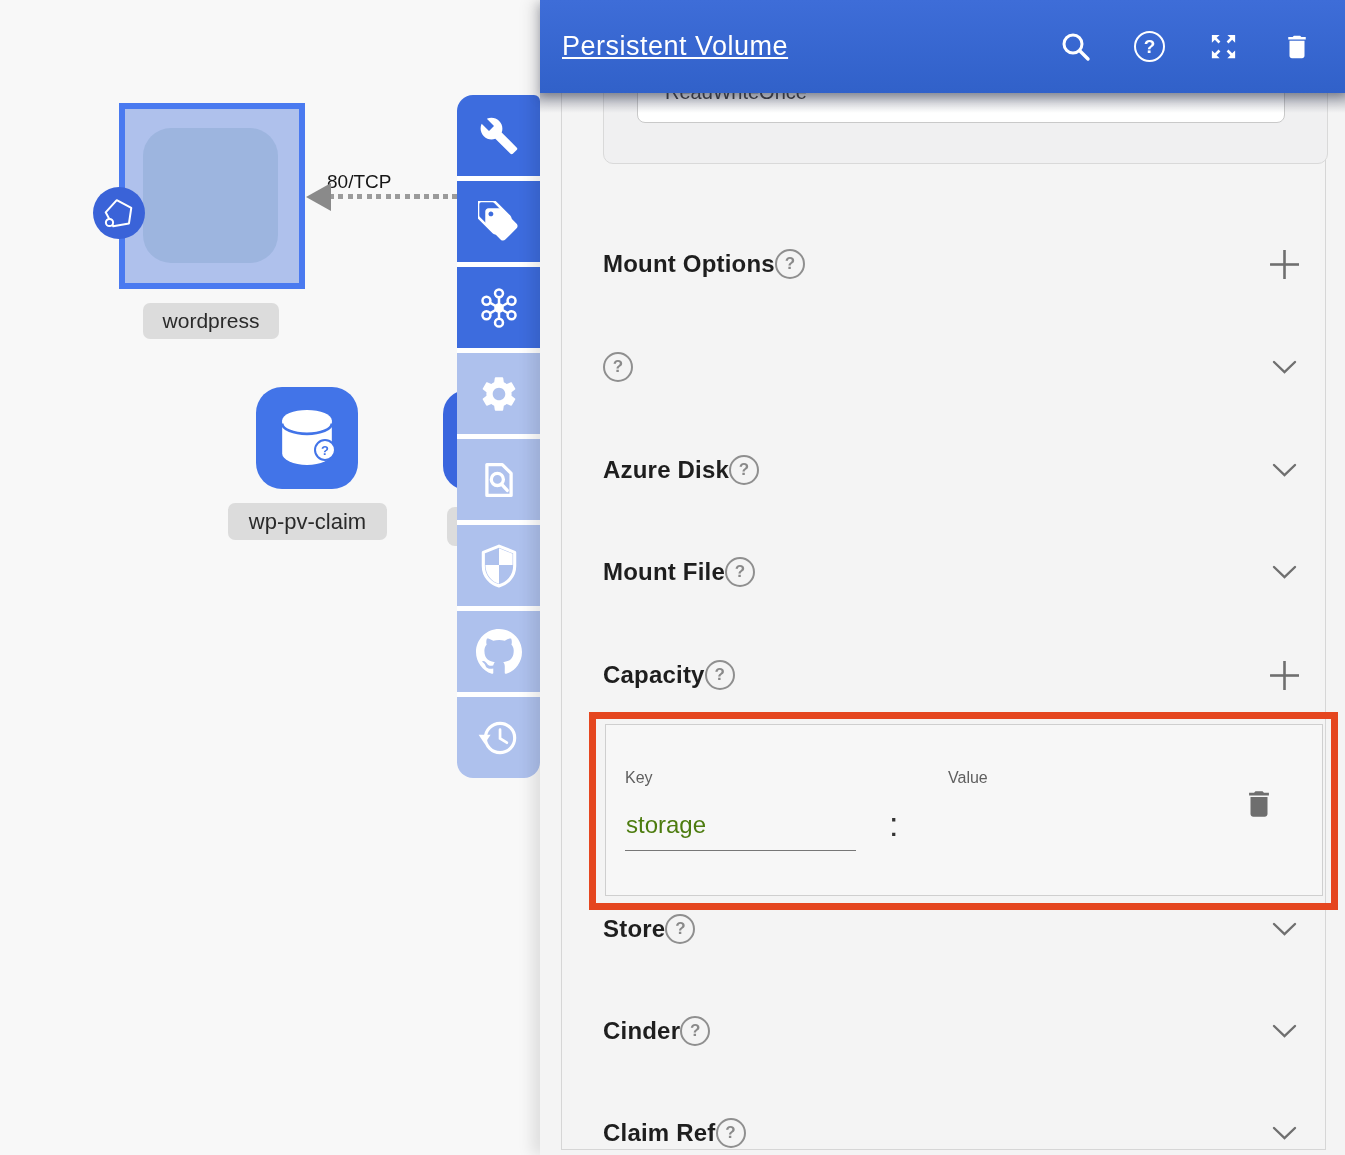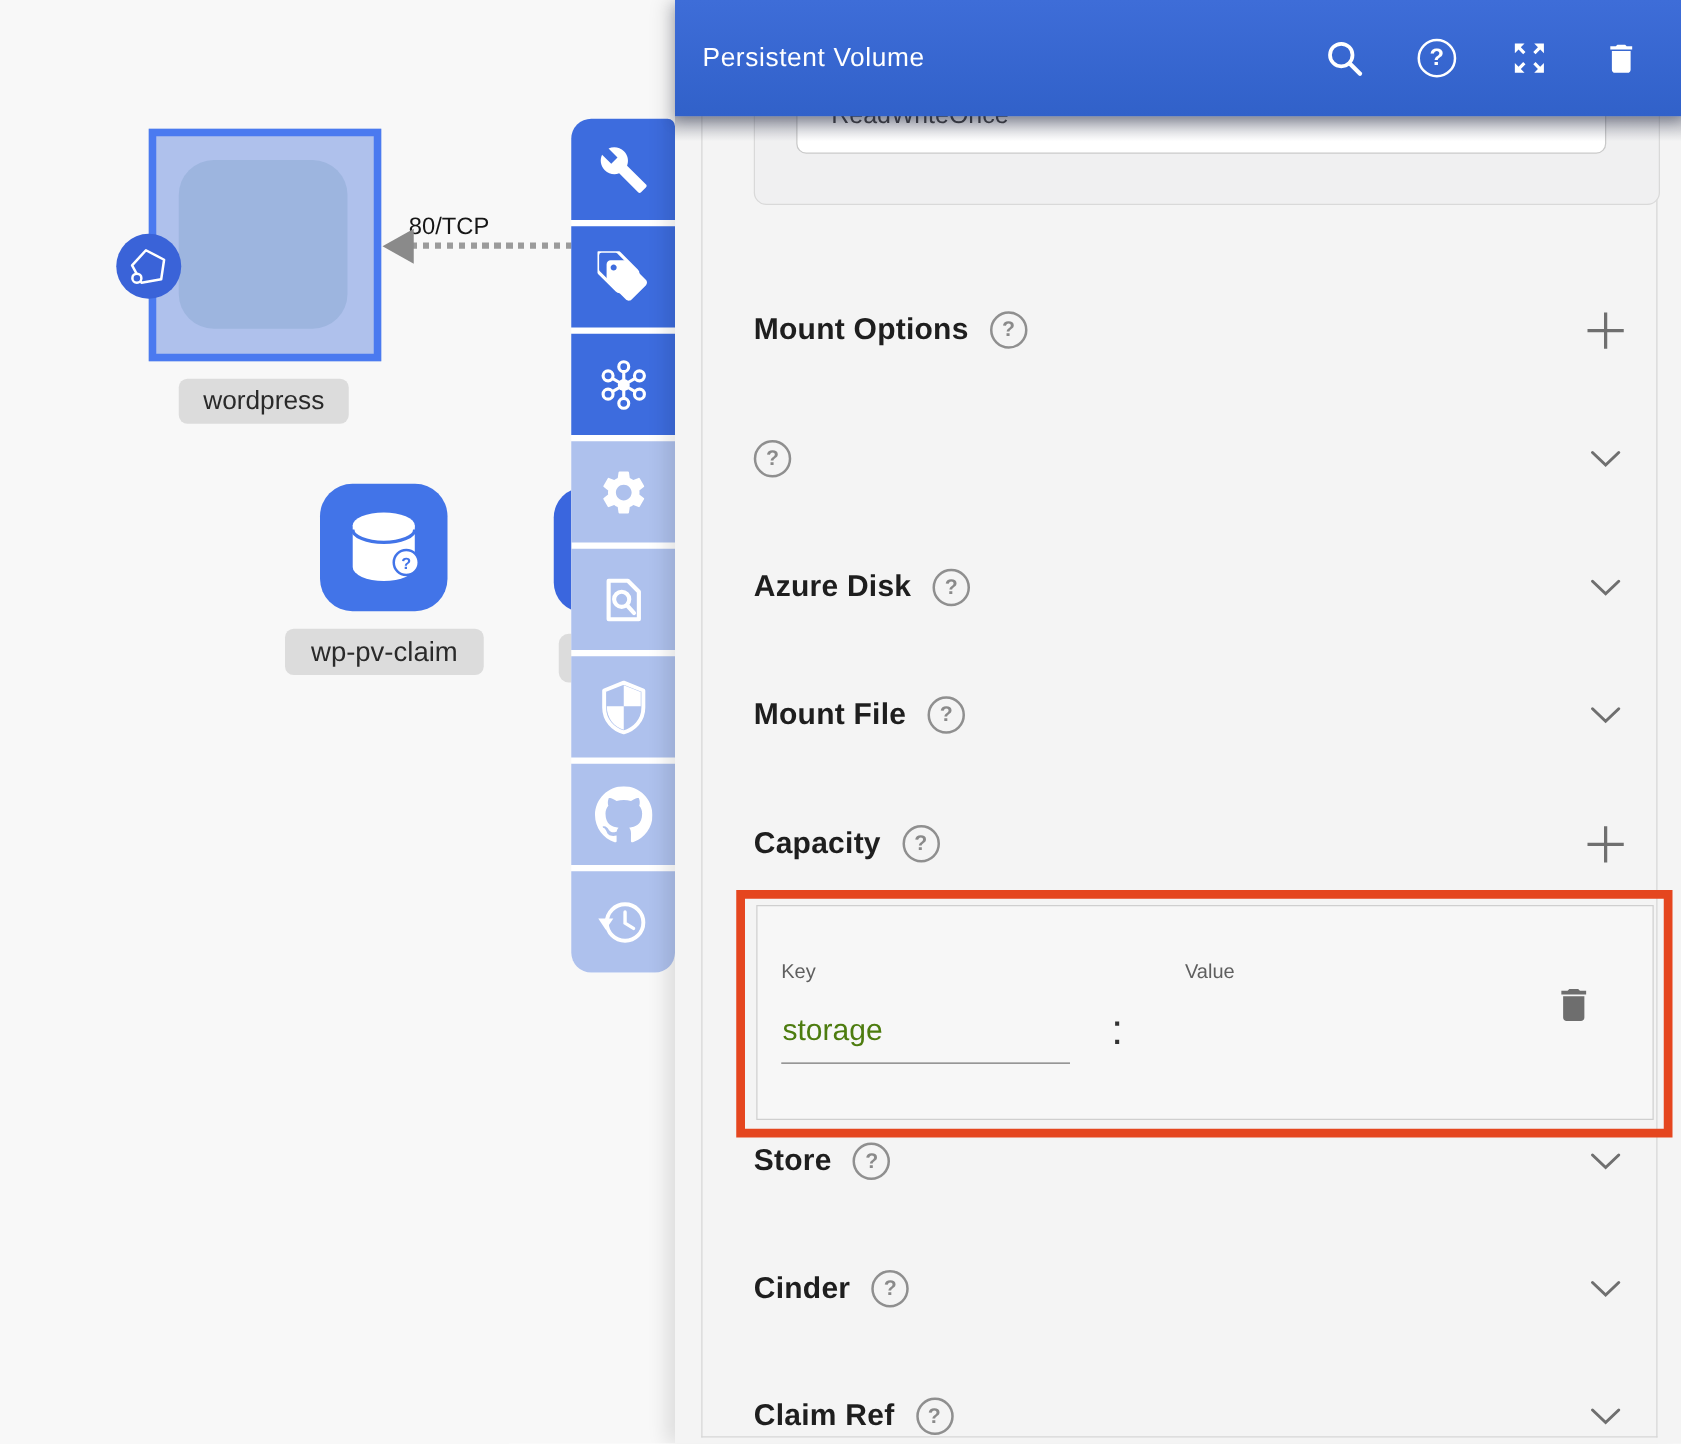--- a/index.html
+++ b/index.html
@@ -51,29 +51,29 @@
     background:#F0F0F1; border:1px solid #D9D9D9; border-radius:10px; }
   .access-input { position:absolute; left:75px; top:61px; width:648px; height:62px;
     background:#fff; border:1px solid #C9C9C9; border-radius:8px; font-size:20px; color:#333;
     padding-left:27px; font-family:"Liberation Sans", sans-serif; outline:none; }
   .header-shade { position:absolute; left:0; top:93px; width:100%; height:20px; z-index:8;
     background:linear-gradient(rgba(75,80,100,0.40), rgba(75,80,100,0)); pointer-events:none; }
 
   .panel-header { position:absolute; left:0; top:0; width:805px; height:93px; z-index:10;
     background:linear-gradient(180deg,#3E6DD8,#3161C9);
     display:flex; align-items:center; box-shadow:0 4px 10px rgba(30,35,60,0.35); }
-  .panel-title { color:#fff; font-size:21px; font-weight:400; letter-spacing:.5px; padding-left:22px; flex:1; }
+  .panel-title { color:#fff; font-size:27px; font-weight:400; letter-spacing:.5px; padding-left:22px; flex:1;text-decoration:underline; }
   .hdr-icons { display:flex; align-items:center; gap:42px; padding-right:32px; }
   .hdr-icon { width:32px; height:32px; display:flex; align-items:center; justify-content:center; cursor:pointer; }
   .hdr-help { width:31px; height:31px; border:2.5px solid #fff; border-radius:50%; color:#fff;
     font-size:19px; font-weight:bold; }
 
   .sec-row { position:absolute; left:41px; width:697px; height:52px;
     display:flex; align-items:center; justify-content:space-between; }
-  .sec-left { display:flex; align-items:center; gap:17px; }
+  .sec-left { display:flex; align-items:center; }
   .sec-label { font-size:24px; font-weight:700; color:#1E1E1E; letter-spacing:.2px; }
   .help-icon { width:30px; height:30px; border:2.5px solid #8F8F8F; border-radius:50%;
     display:flex; align-items:center; justify-content:center; font-size:17px; font-weight:bold; color:#8A8A8A; }
   .row-ctl { width:32px; height:32px; display:flex; align-items:center; justify-content:center; cursor:pointer; }
 
   .hl-box { position:absolute; left:27px; top:712px; width:749px; height:198px;
     border:7px solid #E5461F; }
   .hl-inner { position:absolute; left:9px; top:5px; right:8px; bottom:7px;
     background:#F7F7F7; border:1px solid #CFCFCF; }
   .kv-label { position:absolute; font-size:16px; color:#5F5F5F; }

